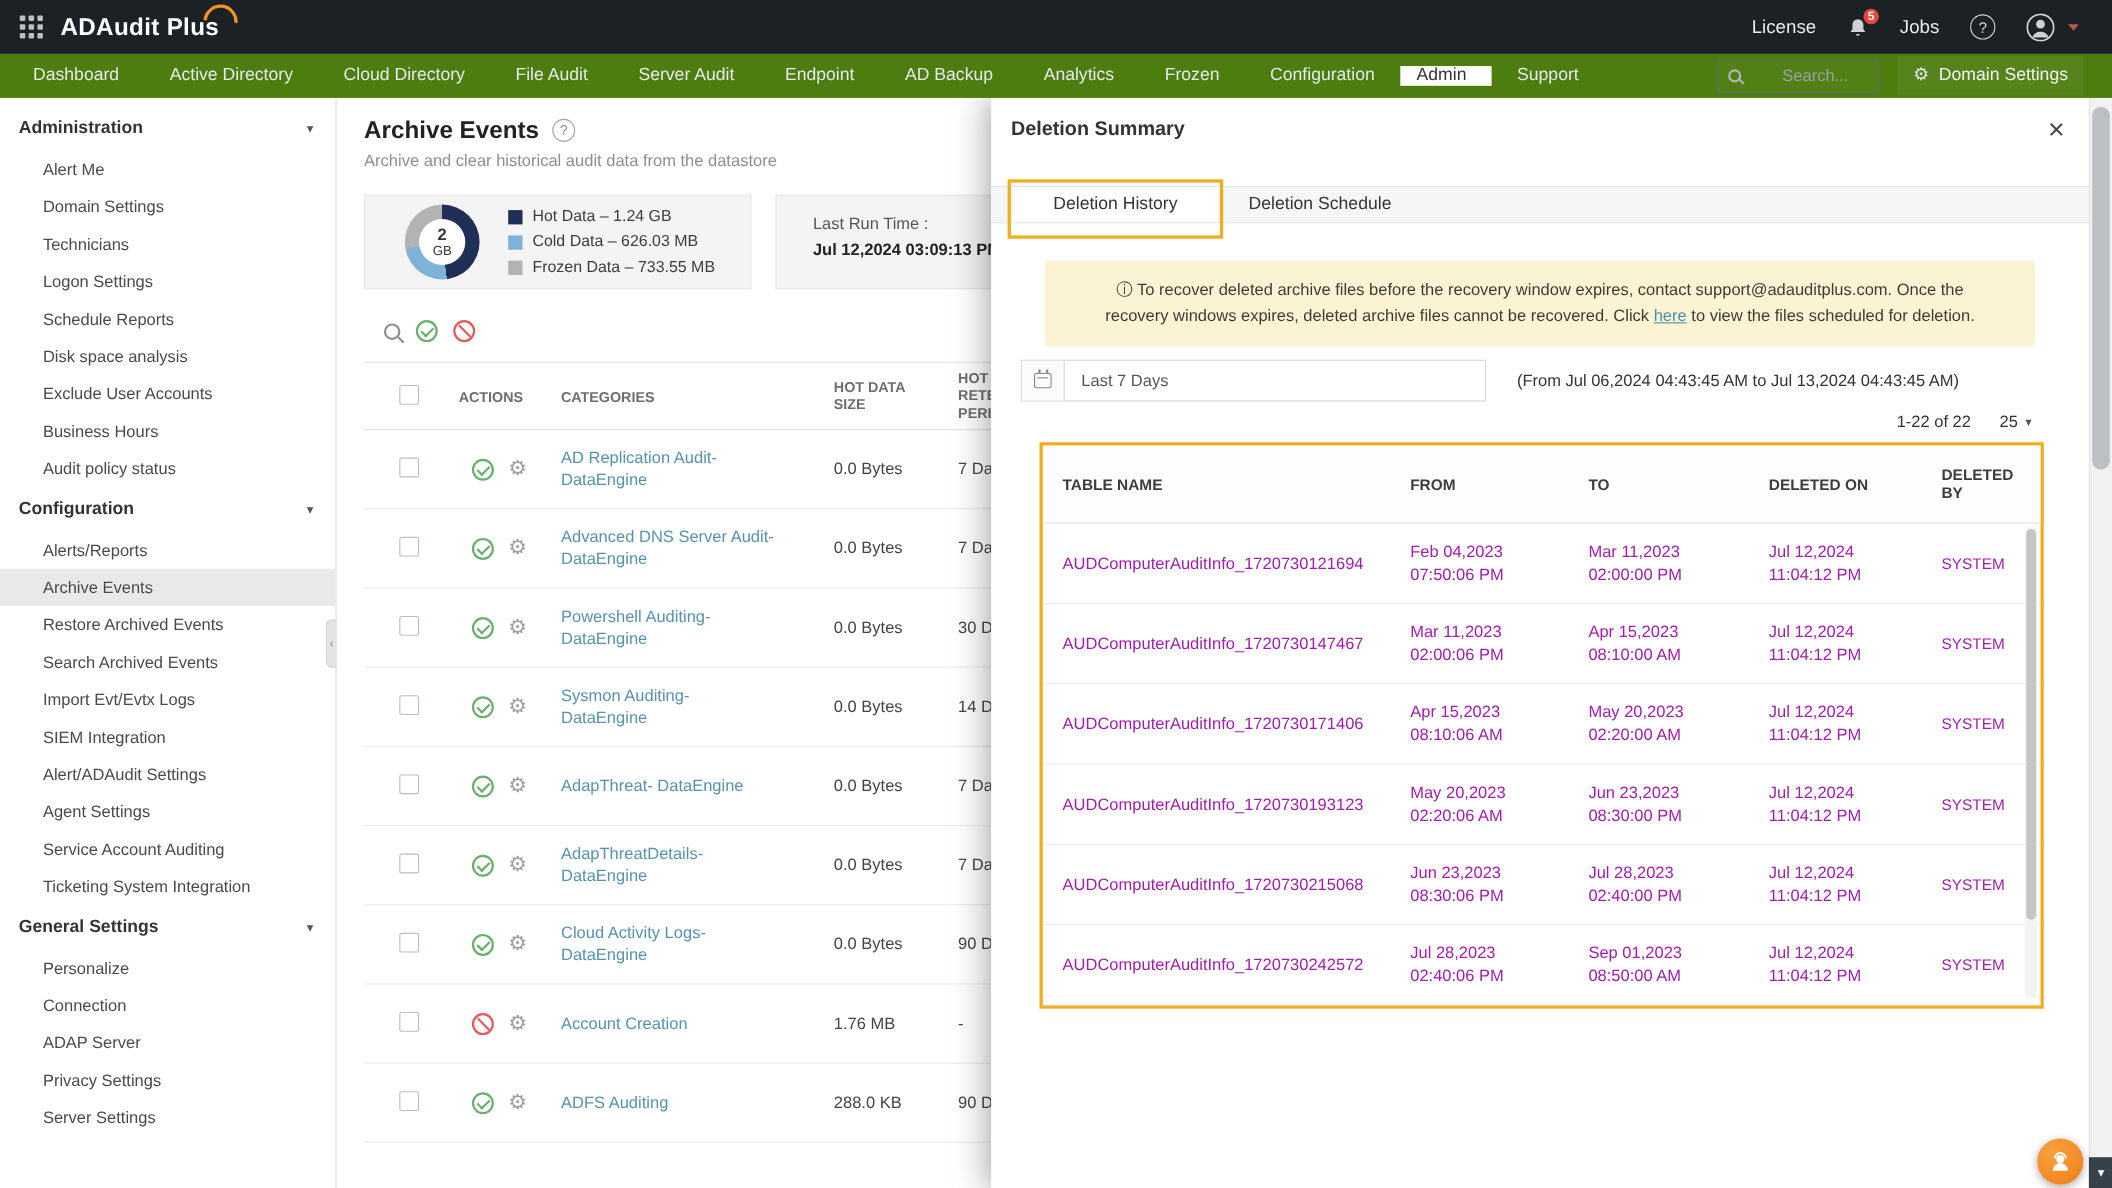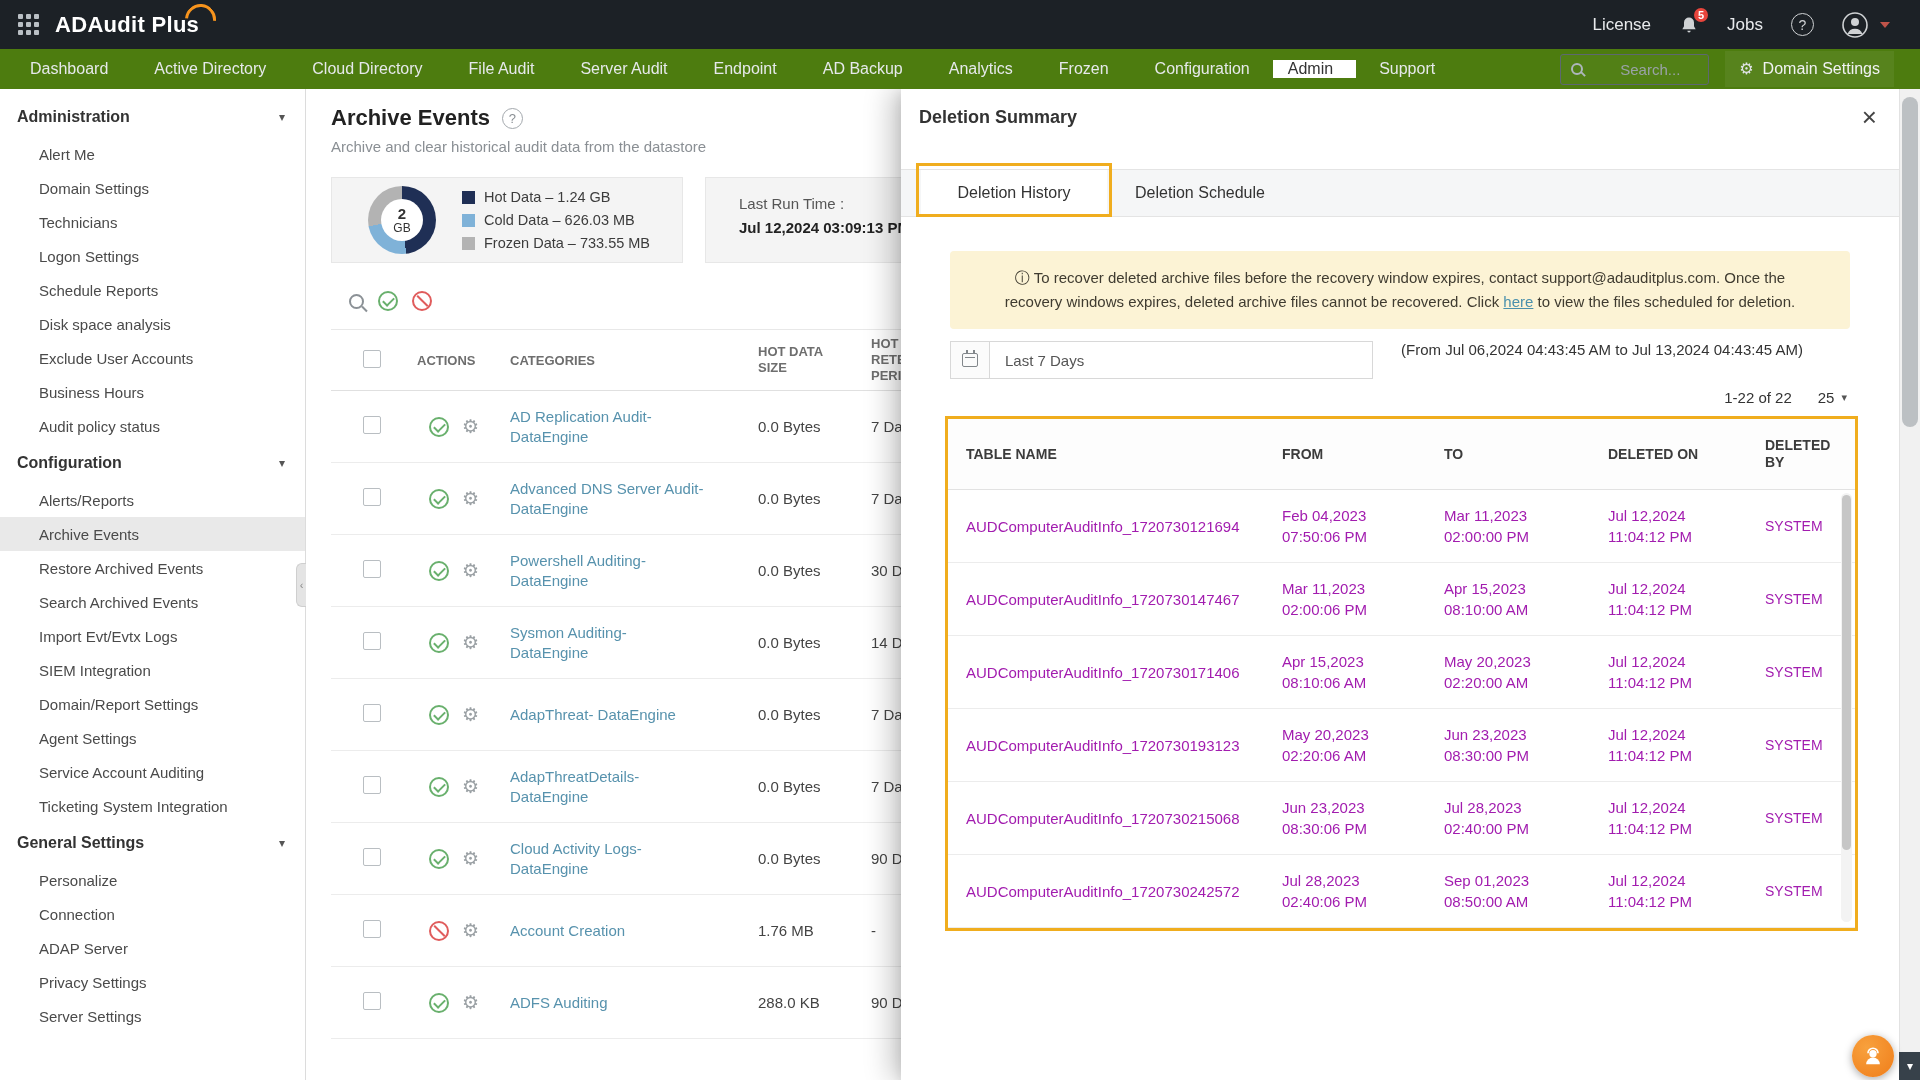--- a/index.html
+++ b/index.html
@@ -84,27 +84,27 @@
   .h-wrap-xs { display:inline-block; width:72px; line-height:16px; white-space:normal; overflow:visible; }
   .checkbox { width:18px; height:18px; border:1.5px solid #b9bec2; border-radius:2px; background:#fff; display:inline-block; cursor:pointer; }
   .row-gear { font-size:19px; color:#9aa0a4; line-height:1; cursor:pointer; }
   .cat-link { color:#5792ad; font-size:15px; line-height:20px; cursor:pointer; text-decoration:none; }
 
   
   .panel { position:absolute; left:901px; top:89px; width:998px; height:991px; background:#fff; box-shadow:-10px 0 26px rgba(0,0,0,0.22), 0 4px 12px rgba(0,0,0,0.10); z-index:20; }
   .panel-header { height:56px; display:flex; align-items:center; padding:0 22px 0 18px; }
   .panel-title { font-size:18px; font-weight:bold; color:#333; }
   .close-x { margin-left:auto; font-size:26px; color:#444; cursor:pointer; line-height:1; }
-  .tabbar { margin-top:24px; height:48px; background:#f5f6f7; border-top:1px solid #e4e4e4; border-bottom:1px solid #e4e4e4; display:flex; padding-left:20px; position:relative; }
+  .tabbar { margin-top:24px; height:34px; background:#f5f6f7; border-top:1px solid #e4e4e4; border-bottom:1px solid #e4e4e4; display:flex; padding-left:20px; position:relative; }
   .tab { width:186px; display:flex; align-items:center; justify-content:center; font-size:16px; color:#333; cursor:pointer; }
   .tab.active { background:#fff; }
   .tab-annot { position:absolute; left:15px; top:-7px; width:196px; height:54px; border:3px solid #f0ad1e; pointer-events:none; }
   .banner { margin:34px 49px 0; background:#fcf3d5; border-radius:4px; padding:15px 36px; font-size:15px; color:#3f3b30; text-align:center; line-height:24px; }
   .banner-link { color:#4a90ac; text-decoration:underline; cursor:pointer; }
-  .filter-row { margin:12px 49px 0; display:flex; }
+  .filter-row { margin:12px 27px 0; display:flex; align-items:center; }
   .filter-group { display:flex; align-items:stretch; border:1px solid #d8d8d8; height:38px; width:423px; background:#fff; cursor:pointer; }
   .cal-btn { width:39px; border-right:1px solid #d8d8d8; display:flex; align-items:center; justify-content:center; background:#fbfbfb; }
   .cal-icon { width:16px; height:14px; border:1.5px solid #82878b; border-radius:2px; position:relative; }
   .cal-icon::before { content:''; position:absolute; left:2px; right:2px; top:3px; border-top:1.5px solid #82878b; }
   .cal-icon::after { content:''; position:absolute; top:-4px; left:3px; width:2px; height:3px; background:#82878b; box-shadow:7px 0 #82878b; }
   .filter-value { display:flex; align-items:center; padding-left:15px; font-size:15px; color:#555; }
   .range-text { margin-left:28px; font-size:15px; color:#333; }
   .pagination { margin:10px 52px 0 0; display:flex; justify-content:flex-end; align-items:center; gap:26px; font-size:15px; color:#333; }
   .page-size { display:flex; align-items:center; gap:7px; cursor:pointer; }
   .caret-sm { font-size:11px; color:#555; }
@@ -226,21 +226,21 @@
     <span class="section-caret">▾</span>
   </div>
   <div>
 
   <div class="side-item">Alerts/Reports</div>
       <div class="side-item selected">Archive Events</div>
       <div class="side-item">Restore Archived Events</div>
       <div class="side-item">Search Archived Events</div>
       <div class="side-item">Import Evt/Evtx Logs</div>
       <div class="side-item">SIEM Integration</div>
-      <div class="side-item">Domain/Report Settings</div>
+      <div class="side-item">Alert/ADAudit Settings</div>
       <div class="side-item">Agent Settings</div>
       <div class="side-item">Service Account Auditing</div>
       <div class="side-item">Ticketing System Integration</div>
     </div>
   <div class="side-section-header">
     <span>General Settings</span>
     <span class="section-caret">▾</span>
   </div>
   <div>
 

